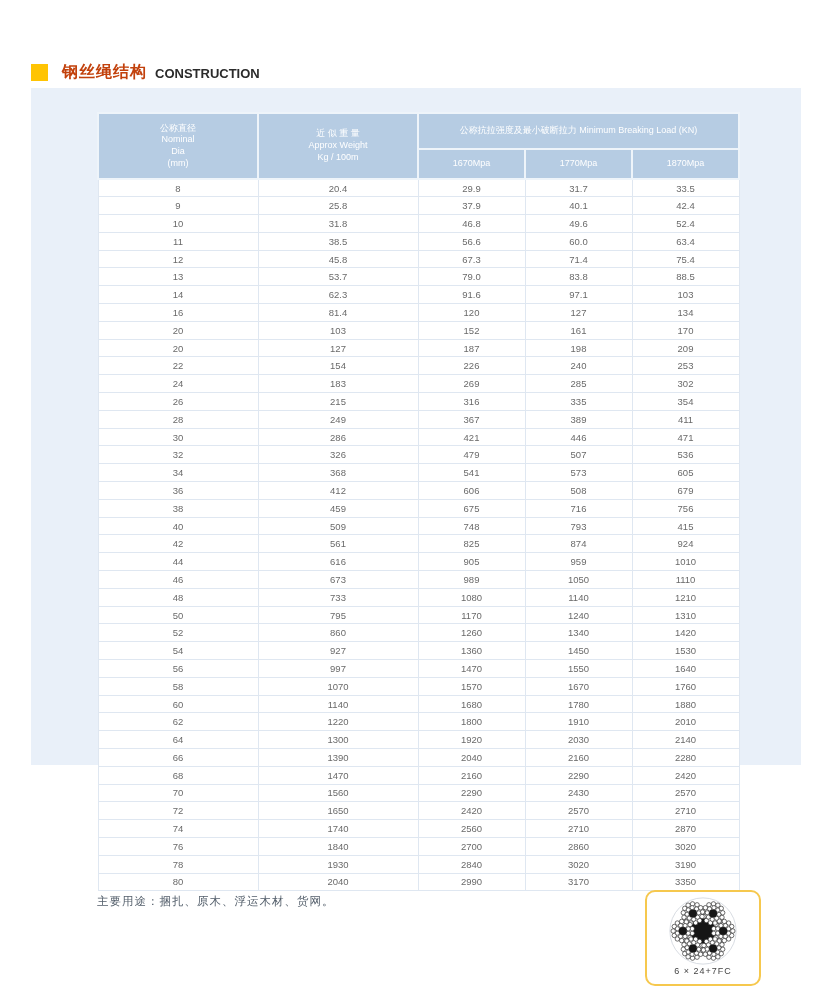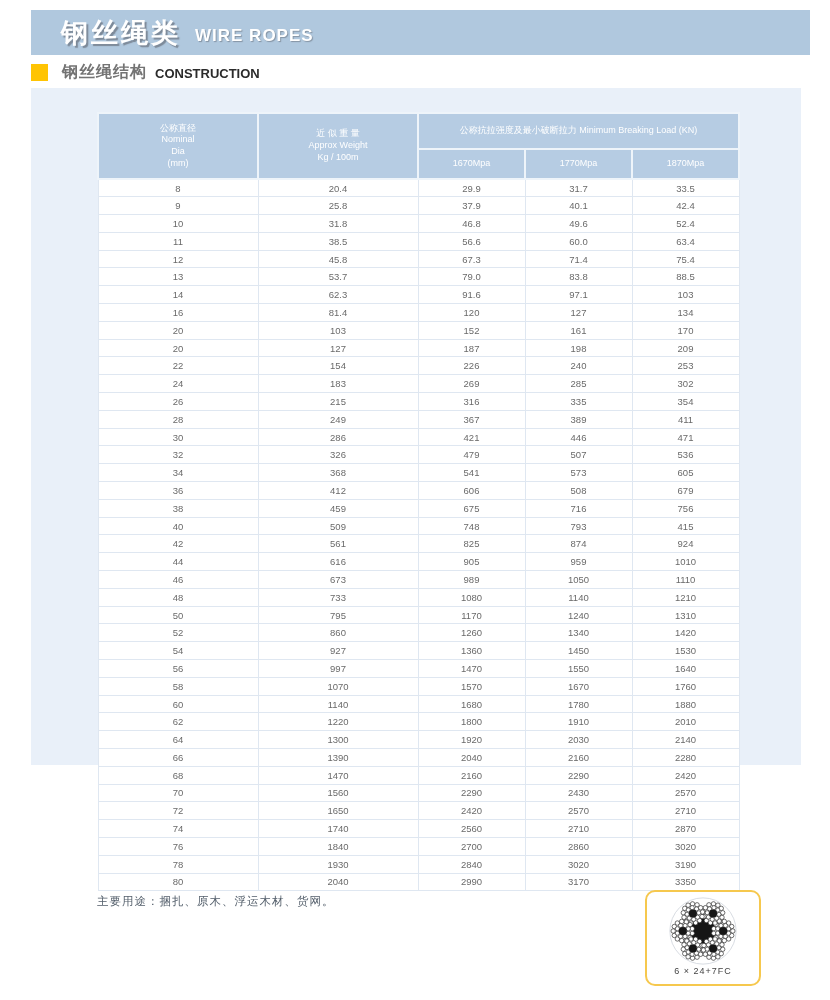--- a/index.html
+++ b/index.html
@@ -11,21 +11,21 @@
   .banner { position:absolute; left:31px; top:10px; width:779px; height:45px;
             background:#b0c8de; display:flex; align-items:center; padding-left:30px; }
   .banner .zh { color:#ffffff; font-size:27px; font-weight:bold; letter-spacing:3px;
                 text-shadow:2px 2px 1px rgba(90,95,105,.6); }
   .banner .en { color:#ffffff; font-size:17px; font-weight:bold; letter-spacing:1px;
                 margin-left:14px; margin-top:6px; text-shadow:1px 1px 1px rgba(90,95,105,.5); }
 
   
   .section { position:absolute; left:31px; top:61px; height:22px; display:flex; align-items:center; }
   .section .sq { width:17px; height:17px; background:#ffc403; margin-right:14px; }
-  .section .zh { color:#737373; font-size:16px; font-weight:bold; letter-spacing:1px; }
+  .section .zh { color:#c2410c; font-size:16px; font-weight:bold; letter-spacing:1px; }
   .section .en { color:#2b2b2b; font-size:13px; font-weight:bold; margin-left:8px; margin-top:2px; }
 
   
   .panel { position:absolute; left:31px; top:88px; width:770px; height:677px; background:#e9f0f9; }
 
   
   table.spec { position:absolute; left:66px; top:24px; width:641px;
                border-collapse:collapse; table-layout:fixed; }
   table.spec th { background:#b6cce3; color:#ffffff; font-weight:normal;
                   border:2px solid #eef4fa; font-size:9px; line-height:1.3;
@@ -45,24 +45,20 @@
           background:#ffffff; border:2px solid #f6c84e; border-radius:10px;
           display:flex; flex-direction:column; align-items:center; justify-content:flex-start; }
   .card svg { width:72px; height:72px; margin-top:3px; }
   .card .lbl { font-size:9px; color:#444; font-weight:normal; letter-spacing:1px; margin-top:-1px; }
 </style>
 </head>
 <body>
 
 <div class="page">
 
-  <div class="banner">
-    <span class="zh">钢丝绳类</span>
-    <span class="en">WIRE ROPES</span>
-  </div>
 
   <div class="section">
     <span class="sq"></span>
     <span class="zh">钢丝绳结构</span>
     <span class="en">CONSTRUCTION</span>
   </div>
 
   <div class="panel">
 
     <table class="spec">

